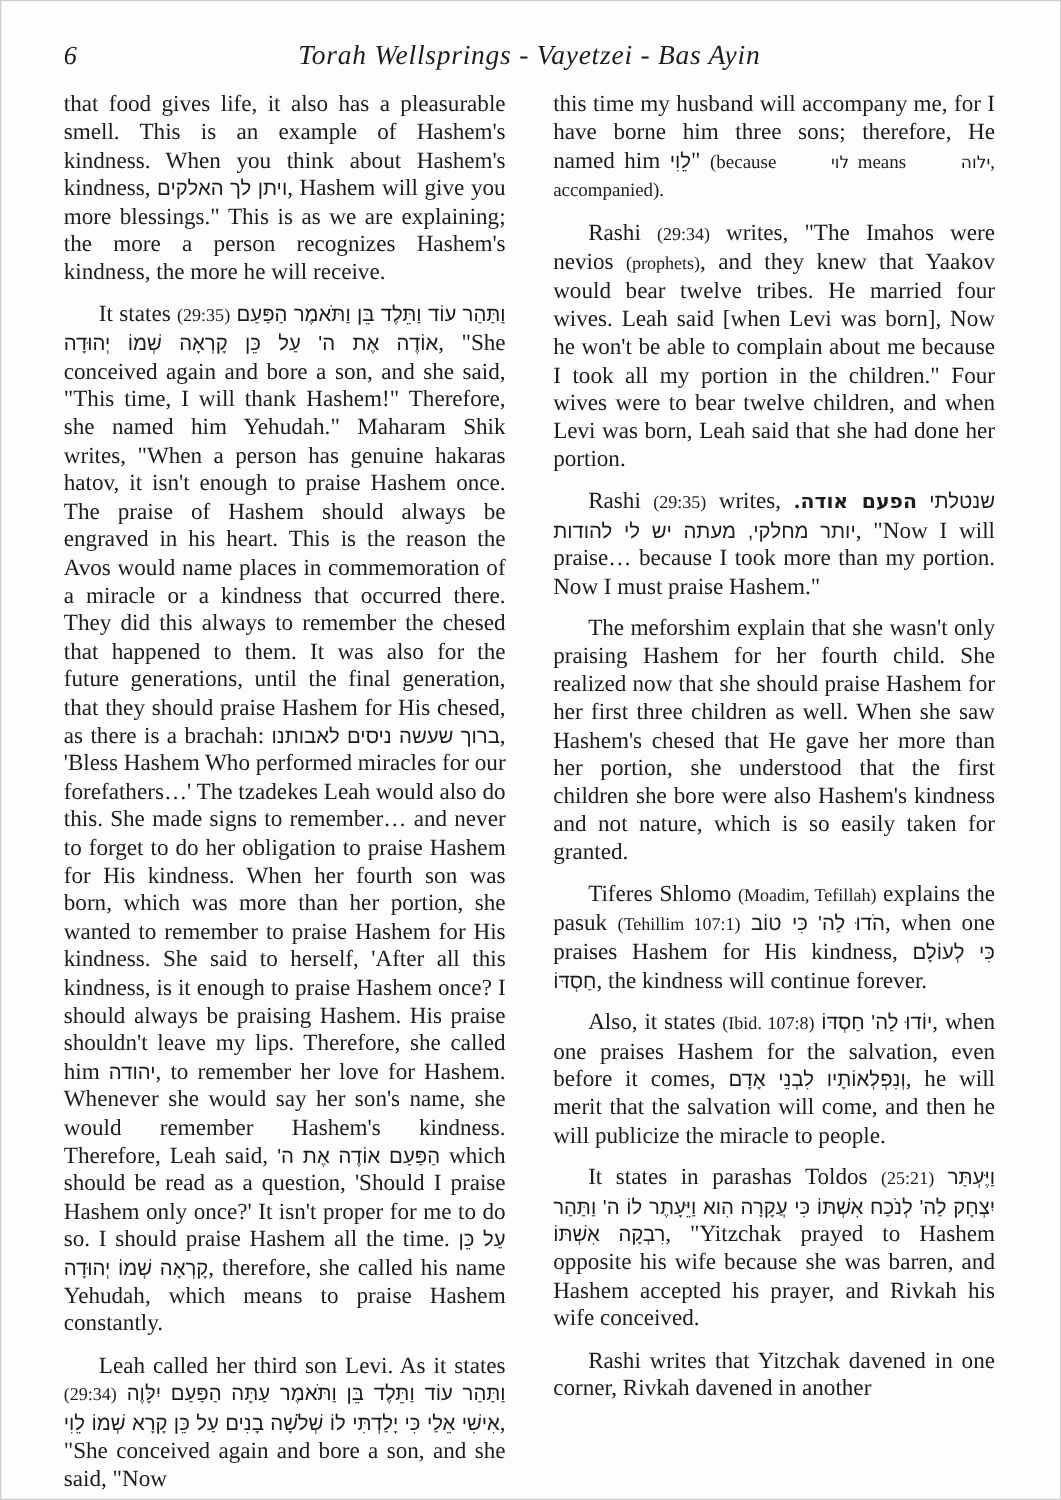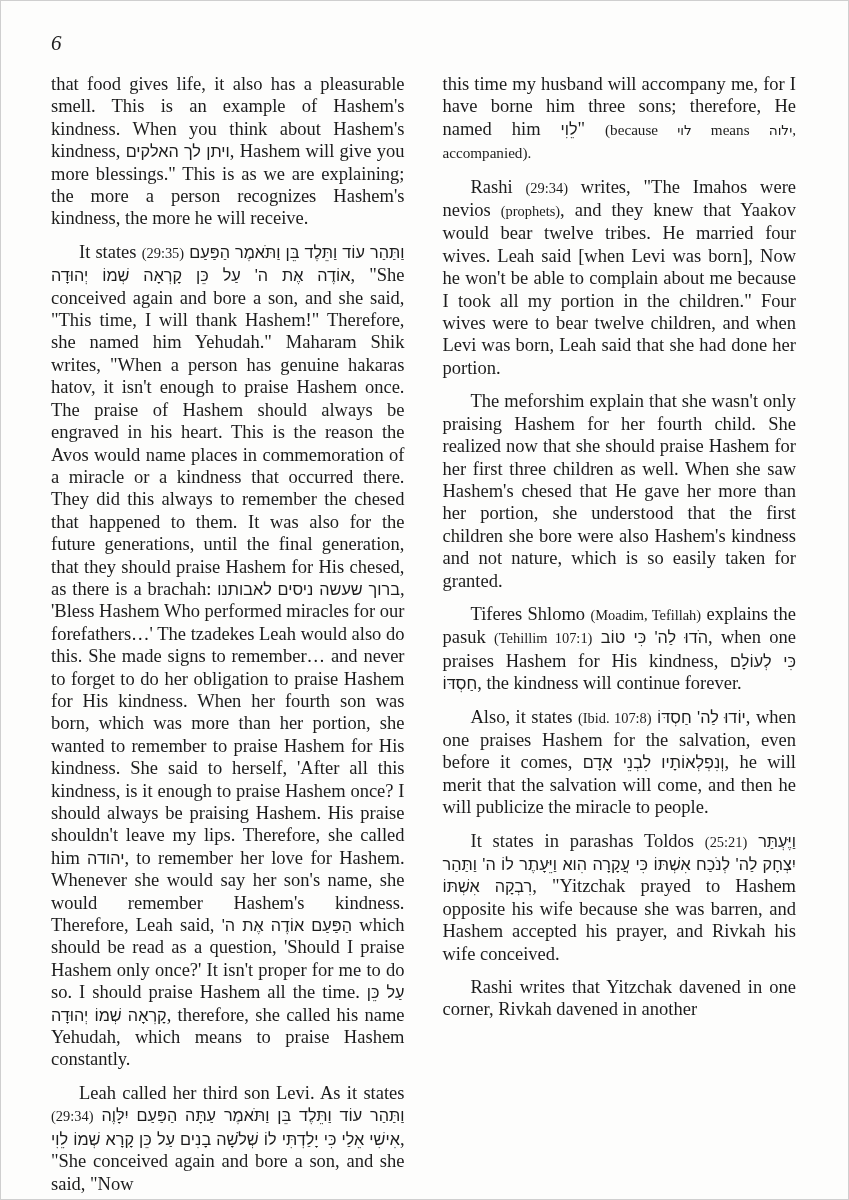--- a/index.html
+++ b/index.html
@@ -37,38 +37,40 @@
   }
   .para { margin:0 0 11px 0; }
   .para.indent { text-indent:28px; }
   .para:last-child { margin-bottom:0; }
   .seg-e {}
   .seg-i { }
   .seg-r { font-size:0.78em; }
   .seg-h  { font-family:Liberation Sans, sans-serif; font-size:0.88em; }
   .seg-hb { font-family:"DejaVu Serif","DejaVu Sans",sans-serif; font-size:0.88em; font-weight:bold; }
   .seg-se { font-size:0.82em; }
-  .seg-sh { font-family:"DejaVu Serif","DejaVu Sans",sans-serif; font-size:0.74em; }
+  .seg-sh { font-family:"DejaVu Serif","DejaVu Sans",sans-serif; font-size:0.74em;margin-left:37px; }
 </style>
 </head>
 <body>
 
 <div class="page">
   <div class="header">
     <span class="page-num">6</span>
+    <span class="header-title">Torah Wellsprings - Vayetzei - Bas Ayin</span>
   </div>
   <div class="body-cols">
     <div class="col">
         <p class="para"><span class="seg-e">that food gives life, it also has a pleasurable smell. This is an example of Hashem's kindness. When you think about Hashem's kindness, </span><span class="seg-h" dir="rtl">ויתן לך האלקים</span><span class="seg-e">, Hashem will give you more blessings." This is as we are explaining; the more a person recognizes Hashem's kindness, the more he will receive.</span></p>
         <p class="para indent"><span class="seg-e">It states </span><span class="seg-r">(29:35)</span><span class="seg-e"> </span><span class="seg-h" dir="rtl">וַתַּהַר עוֹד וַתֵּלֶד בֵּן וַתֹּאמֶר הַפַּעַם אוֹדֶה אֶת ה' עַל כֵּן קָרְאָה שְׁמוֹ יְהוּדָה</span><span class="seg-e">, "She conceived again and bore a son, and she said, "This time, I will thank Hashem!" Therefore, she named him Yehudah." Maharam Shik writes, "When a person has genuine hakaras hatov, it isn't enough to praise Hashem once. The praise of Hashem should always be engraved in his heart. This is the reason the Avos would name places in commemoration of a miracle or a kindness that occurred there. They did this always to remember the chesed that happened to them. It was also for the future generations, until the final generation, that they should praise Hashem for His chesed, as there is a brachah: </span><span class="seg-h" dir="rtl">ברוך שעשה ניסים לאבותנו</span><span class="seg-e">, 'Bless Hashem Who performed miracles for our forefathers…' The tzadekes Leah would also do this. She made signs to remember… and never to forget to do her obligation to praise Hashem for His kindness. When her fourth son was born, which was more than her portion, she wanted to remember to praise Hashem for His kindness. She said to herself, 'After all this kindness, is it enough to praise Hashem once? I should </span><span class="seg-i">always</span><span class="seg-e"> be praising Hashem. His praise shouldn't leave my lips. Therefore, she called him </span><span class="seg-h" dir="rtl">יהודה</span><span class="seg-e">, to remember her love for Hashem. Whenever she would say her son's name, she would remember Hashem's kindness. Therefore, Leah said, </span><span class="seg-h" dir="rtl">הַפַּעַם אוֹדֶה אֶת ה'</span><span class="seg-e"> which should be read as a question, 'Should I praise Hashem only once?' It isn't proper for me to do so. I should praise Hashem all the time. </span><span class="seg-h" dir="rtl">עַל כֵּן קָרְאָה שְׁמוֹ יְהוּדָה</span><span class="seg-e">, therefore, she called his name Yehudah, which means to praise Hashem constantly.</span></p>
         <p class="para indent"><span class="seg-e">Leah called her third son Levi. As it states </span><span class="seg-r">(29:34)</span><span class="seg-e"> </span><span class="seg-h" dir="rtl">וַתַּהַר עוֹד וַתֵּלֶד בֵּן וַתֹּאמֶר עַתָּה הַפַּעַם יִלָּוֶה אִישִׁי אֵלַי כִּי יָלַדְתִּי לוֹ שְׁלֹשָׁה בָנִים עַל כֵּן קָרָא שְׁמוֹ לֵוִי</span><span class="seg-e">, "She conceived again and bore a son, and she said, "Now</span></p>
       </div>
     <div class="col">
         <p class="para"><span class="seg-e">this time my husband will accompany me, for I have borne him three sons; therefore, He named him </span><span class="seg-h" dir="rtl">לֵוִי</span><span class="seg-e">" </span><span class="seg-se">(because </span><span class="seg-sh" dir="rtl">לוי</span><span class="seg-se"> means </span><span class="seg-sh" dir="rtl">ילוה</span><span class="seg-se">, accompanied).</span></p>
         <p class="para indent"><span class="seg-e">Rashi </span><span class="seg-r">(29:34)</span><span class="seg-e"> writes, "The </span><span class="seg-i">Imahos</span><span class="seg-e"> were </span><span class="seg-i">nevios</span><span class="seg-e"> </span><span class="seg-r">(prophets)</span><span class="seg-e">, and they knew that Yaakov would bear twelve tribes. He married four wives. Leah said [when Levi was born], Now he won't be able to complain about me because I took all my portion in the children." Four wives were to bear twelve children, and when Levi was born, Leah said that she had done her portion.</span></p>
+        <p class="para indent"><span class="seg-e">Rashi </span><span class="seg-r">(29:35)</span><span class="seg-e"> writes, </span><span class="seg-hb" dir="rtl">הפעם אודה.</span><span class="seg-e"> </span><span class="seg-h" dir="rtl">שנטלתי יותר מחלקי, מעתה יש לי להודות</span><span class="seg-e">, "Now I will praise… because I took more than my portion. Now I must praise Hashem."</span></p>
         <p class="para indent"><span class="seg-e">The meforshim explain that she wasn't only praising Hashem for her fourth child. She realized now that she should praise Hashem for her first three children as well. When she saw Hashem's chesed that He gave her more than her portion, she understood that the first children she bore were also Hashem's kindness and not nature, which is so easily taken for granted.</span></p>
         <p class="para indent"><span class="seg-e">Tiferes Shlomo </span><span class="seg-r">(Moadim, Tefillah)</span><span class="seg-e"> explains the pasuk </span><span class="seg-r">(Tehillim 107:1)</span><span class="seg-e"> </span><span class="seg-h" dir="rtl">הֹדוּ לַה' כִּי טוֹב</span><span class="seg-e">, when one praises Hashem for His kindness, </span><span class="seg-h" dir="rtl">כִּי לְעוֹלָם חַסְדּוֹ</span><span class="seg-e">, the kindness will continue forever.</span></p>
         <p class="para indent"><span class="seg-e">Also, it states </span><span class="seg-r">(Ibid. 107:8)</span><span class="seg-e"> </span><span class="seg-h" dir="rtl">יוֹדוּ לַה' חַסְדּוֹ</span><span class="seg-e">, when one praises Hashem for the salvation, even before it comes, </span><span class="seg-h" dir="rtl">וְנִפְלְאוֹתָיו לִבְנֵי אָדָם</span><span class="seg-e">, he will merit that the salvation will come, and then he will publicize the miracle to people.</span></p>
         <p class="para indent"><span class="seg-e">It states in parashas Toldos </span><span class="seg-r">(25:21)</span><span class="seg-e"> </span><span class="seg-h" dir="rtl">וַיֶּעְתַּר יִצְחָק לַה' לְנֹכַח אִשְׁתּוֹ כִּי עֲקָרָה הִוא וַיֵּעָתֶר לוֹ ה' וַתַּהַר רִבְקָה אִשְׁתּוֹ</span><span class="seg-e">, "Yitzchak prayed to Hashem opposite his wife because she was barren, and Hashem accepted his prayer, and Rivkah his wife conceived.</span></p>
         <p class="para indent"><span class="seg-e">Rashi writes that Yitzchak davened in one corner, Rivkah davened in another</span></p>
       </div>
   </div>
 </div>
 
 </body></html>

